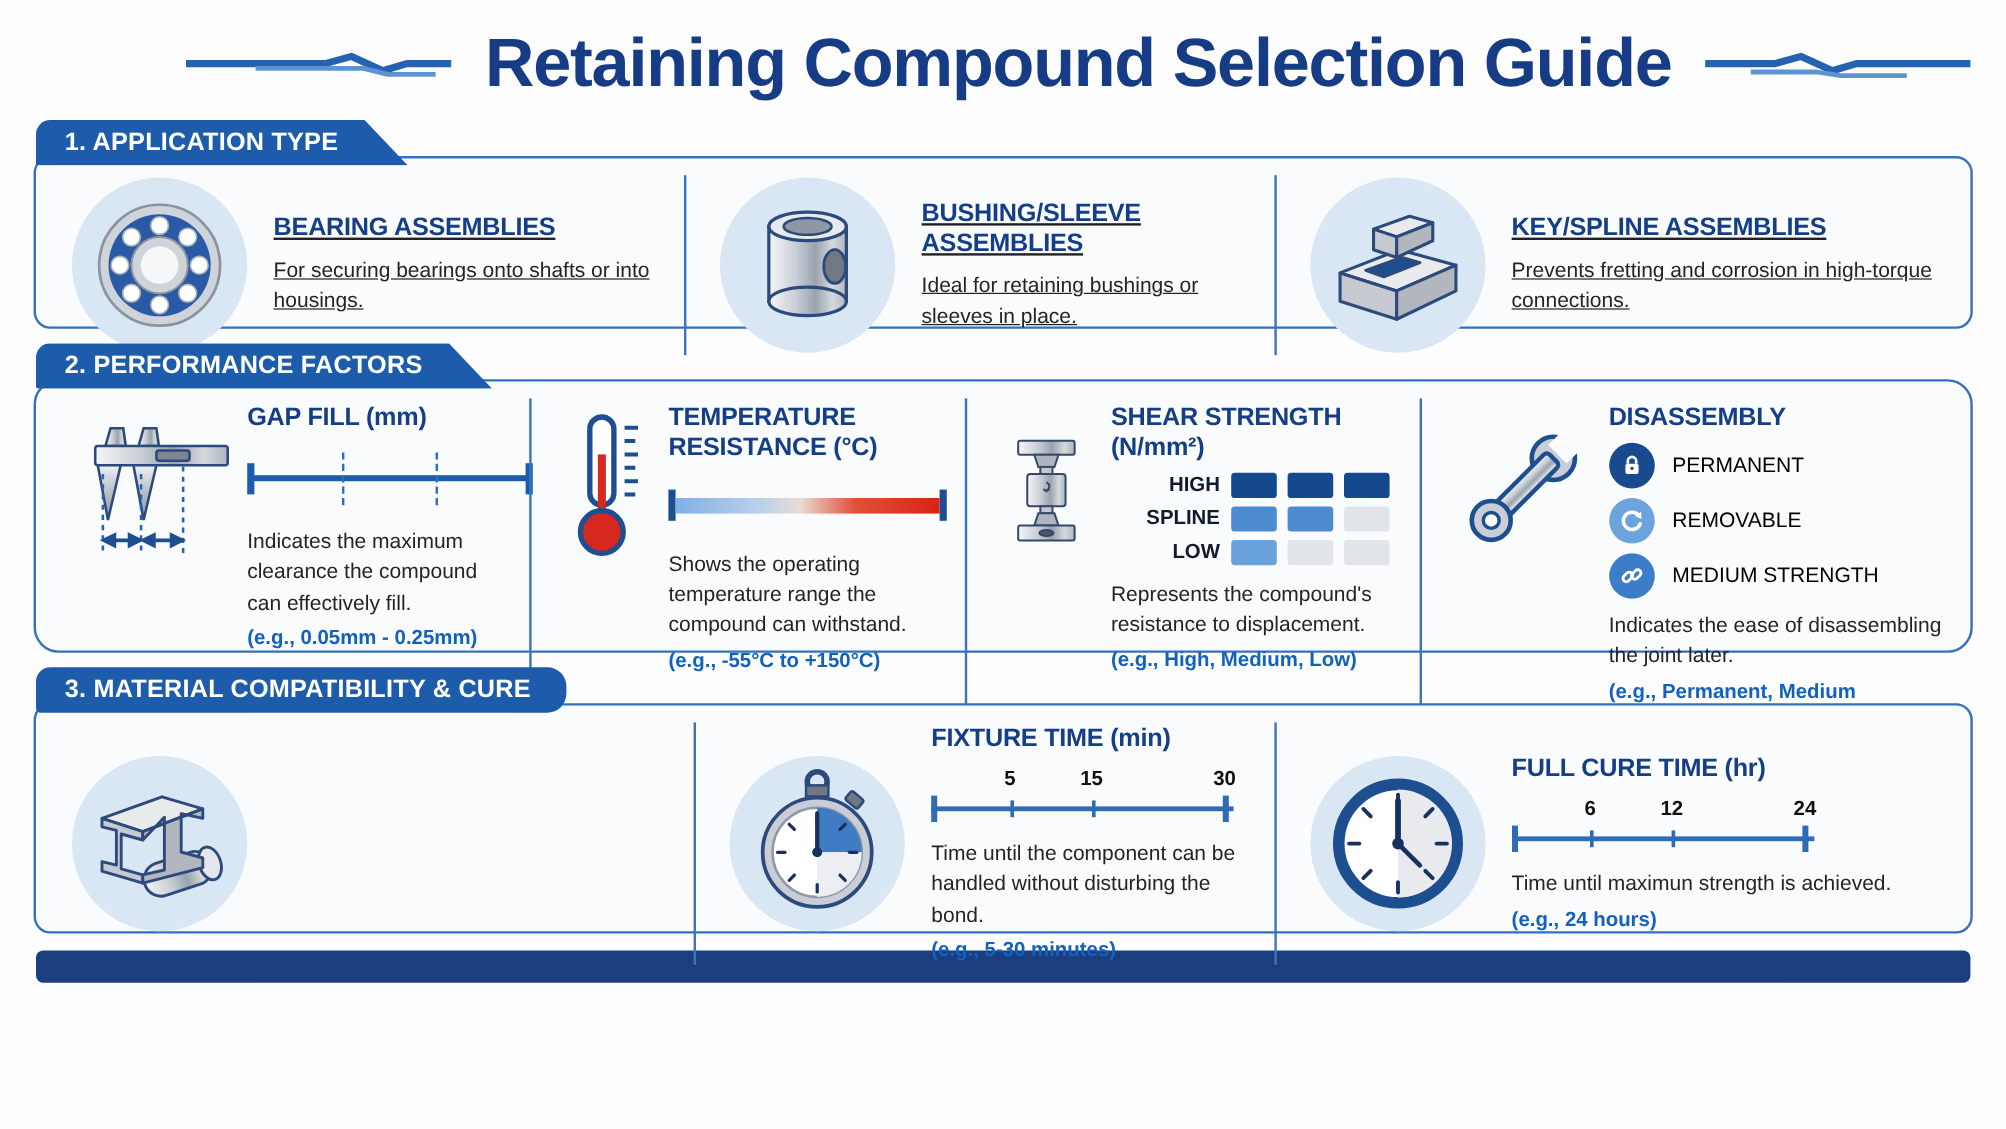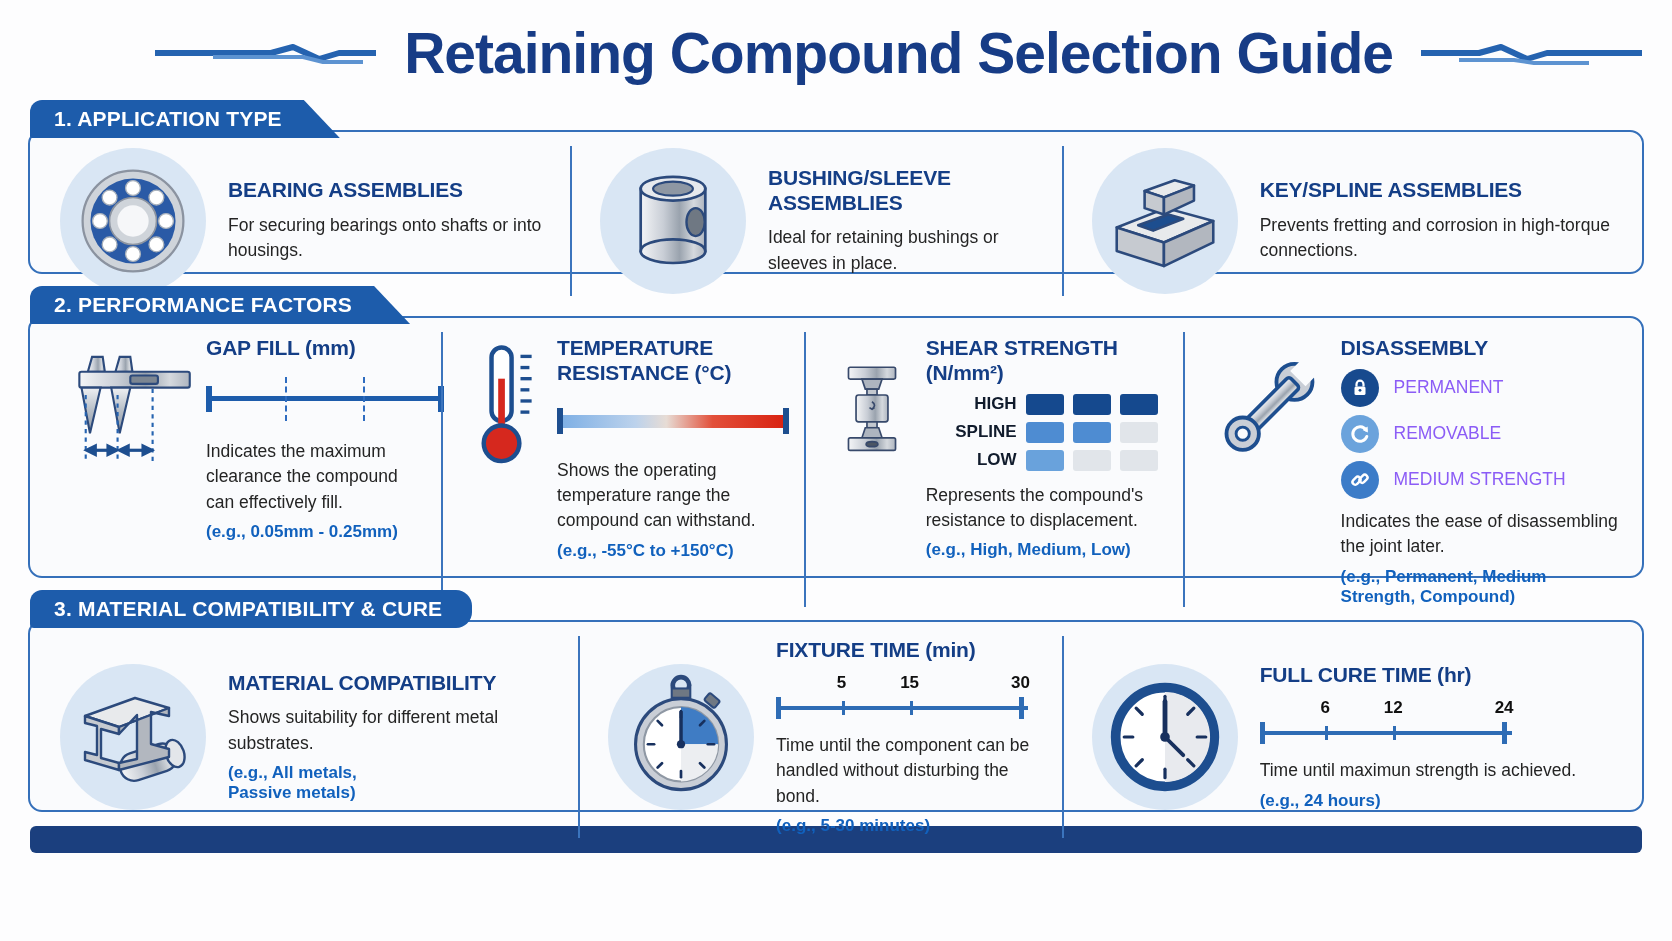--- a/index.html
+++ b/index.html
@@ -77,37 +77,37 @@
   .blk[data-level="light"]{ background:#69a2dc; }
   .blk[data-level="empty"]{ background:#e1e5ea; }
 
   
   .badge-rows{ margin:4px 0 10px; }
   .badge-row{ display:flex; align-items:center; gap:15px; margin-bottom:8px; }
   .badge{ width:38px; height:38px; border-radius:50%; flex:0 0 auto; display:flex; align-items:center; justify-content:center; }
   .b-permanent{ background:#174a8e; }
   .b-medium{ background:#3c7cc8; }
   .b-removable{ background:#6ba3dc; }
-  .badge-label{ font-size:17.5px; color:#8b5cf6; }
+  .badge-label{ font-size:17.5px; color:#000000; }
 
   
   .tscale{ position:relative; width:252px; margin:2px 0 14px; }
   .t-labels{ position:relative; height:24px; }
   .t-labels span{ position:absolute; transform:translateX(-50%); font-weight:700; font-size:17px; color:#101010; }
   .t-line{ position:relative; height:22px; }
   .t-line::before{ content:""; position:absolute; left:0; right:0; top:9px; height:4px; background:#2e6cb5; }
   .t-line .cap{ position:absolute; width:5px; height:22px; top:0; background:#2e6cb5; }
   .t-line .tick{ position:absolute; width:3px; height:14px; top:4px; background:#2e6cb5; }
 
   
   .footer-bar{ height:27px; margin:14px 2px 0; background:#1b3f7e; border-radius:6px; }
 
   
-  .cols-app{ grid-template-columns:33.5% 30.5% 36%; height:144px; }
-  .cols-perf{ grid-template-columns:25.5% 22.5% 23.5% 28.5%; height:262px; }
+  .cols-app{ grid-template-columns:33.5% 30.5% 36%; height:144px;text-decoration:underline; }
+  .cols-perf{ grid-template-columns:25.5% 22.5% 23.5% 28.5%; height:228px;border-radius:21px; }
   .cols-cure{ grid-template-columns:34% 30% 36%; height:192px; }
 
   svg{ display:block; }
 </style>
 </head>
 <body>
 
 <svg width="0" height="0" style="position:absolute">
   <defs>
     <linearGradient id="metal" x1="0" y1="0" x2="1" y2="0">
@@ -406,26 +406,20 @@
               <g stroke="#2c4a7c" stroke-width="2.4" stroke-linejoin="round">
                 <g transform="rotate(-18 82 78)">
                   <rect x="46" y="64" width="58" height="28" rx="14" fill="url(#metal)"></rect>
                   <ellipse cx="103" cy="78" rx="9" ry="14" fill="#e3e6ea"></ellipse>
                 </g>
                 <polygon points="12,34 62,16 96,26 46,45" fill="#e8eaec"></polygon>
                 <polygon points="12,34 46,45 46,52 28,47 28,76 46,81 46,88 12,78 12,70 24,73 24,44 12,41" fill="#c6cad0"></polygon>
                 <polygon points="46,45 96,26 96,34 78,30 78,62 96,67 96,75 46,88 46,81 64,77 64,33 46,52" fill="#b2b7bf"></polygon>
               </g>
             </svg>
-          </div>
-          <div class="app-text">
-            <div class="card-title">MATERIAL COMPATIBILITY</div>
-            <div class="desc">Shows suitability for different metal substrates.</div>
-            <div class="example">(e.g., All metals,
-Passive metals)</div>
           </div>
         </div>
       </div>
 
       <div class="cell">
         <div class="app-card">
           <div class="icon-circle">
             <svg width="116" height="126" viewBox="0 0 110 122">
               <circle cx="55" cy="11" r="8" fill="none" stroke="#2c4a7c" stroke-width="4.5"></circle>
               <rect x="46" y="14" width="18" height="9" fill="#6f7883" stroke="#2c4a7c" stroke-width="2"></rect>

